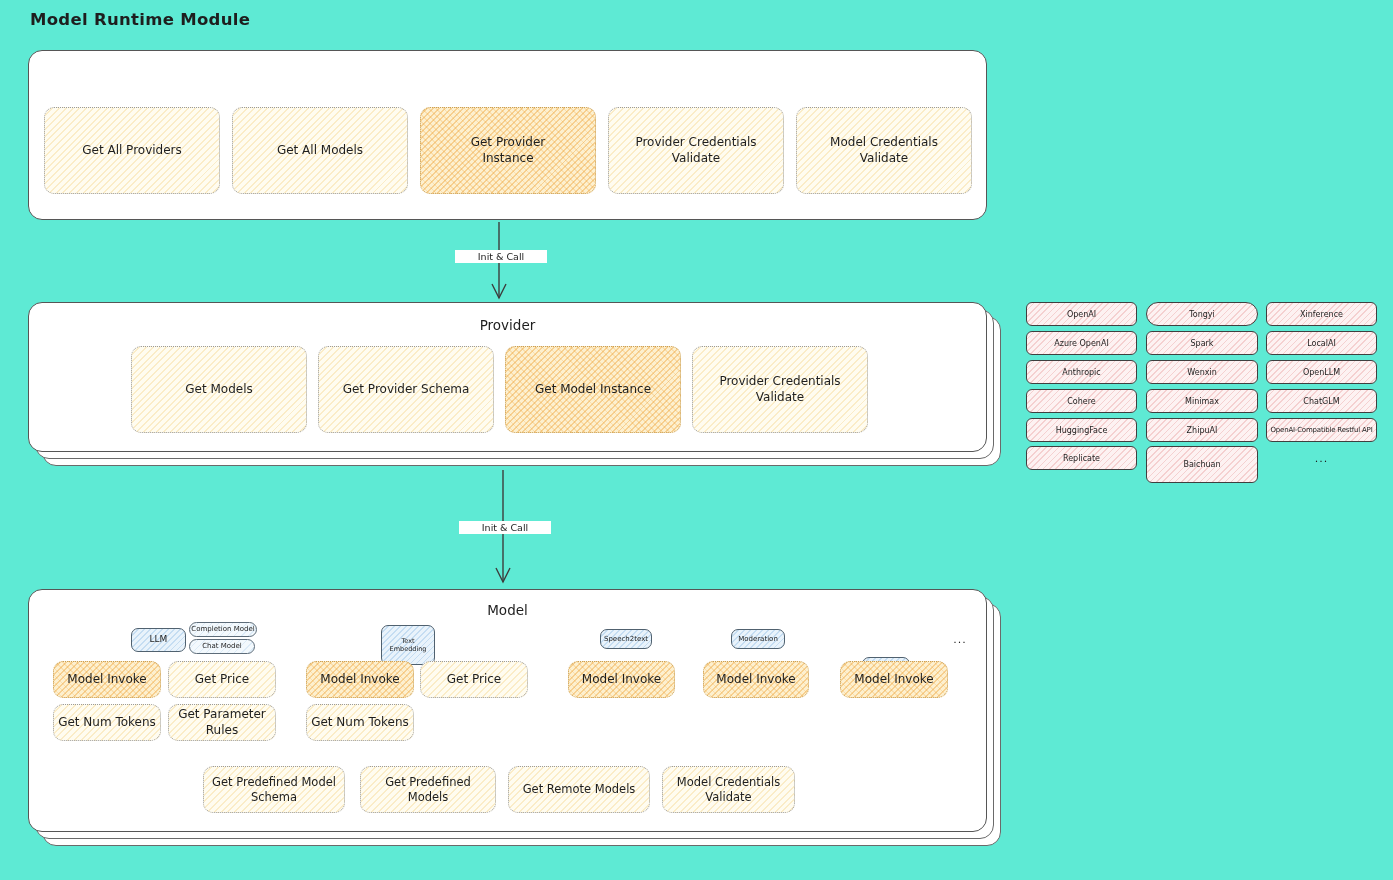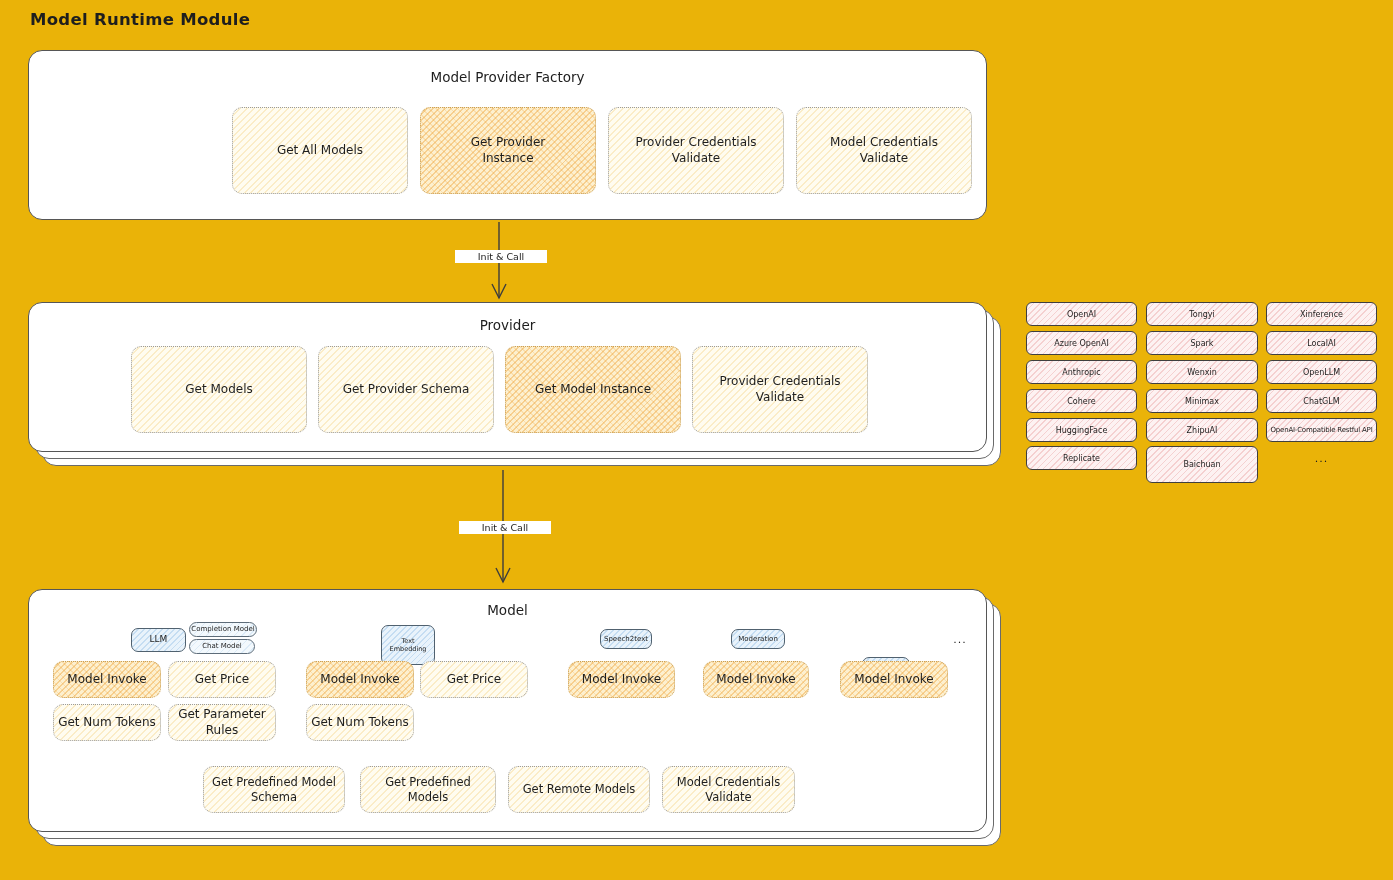--- a/index.html
+++ b/index.html
@@ -1,18 +1,18 @@
 <!DOCTYPE html>
 <html><head>
 <meta charset="utf-8">
 <style>
   html,body{margin:0;padding:0;background:#ffffff;}
   #canvas{
     position:relative;width:1393px;height:880px;overflow:hidden;
-    font-family:"DejaVu Sans",sans-serif;color:#1e1e1e;background:#eab308;
+    font-family:"DejaVu Sans",sans-serif;color:#1e1e1e;background:#5eead4;
   }
   .abs{position:absolute;}
   .page-title{font-size:16.5px;font-weight:600;letter-spacing:.3px;}
   
   .panel{position:absolute;background:#fff;border:1.5px solid #565656;border-radius:14px;z-index:2;}
   .layer{position:absolute;background:#fff;border:1.4px solid #6a6a6a;border-radius:14px;z-index:1;}
   .panel-title{position:absolute;left:0;right:0;text-align:center;font-size:13.5px;font-weight:500;}
   
   .func{
     position:absolute;display:flex;align-items:center;justify-content:center;text-align:center;
@@ -62,21 +62,21 @@
   }
 </style>
 </head>
 <body>
 
 <div id="canvas">
 
   <div class="abs page-title" style="left:30px;top:10px;">Model Runtime Module</div>
 
   <div class="panel" style="left:28px;top:50px;width:957px;height:168px;">
-    <div class="panel-title" style="top:18px;">Model Provider Factory</div>
+    <div class="func" style="left:15px;top:56px;width:176px;height:87px;">Get All Providers</div>
     <div class="func orange narrow-pad" style="left:391px;top:56px;width:176px;height:87px;">Get Provider Instance</div>
     <div class="func" style="left:203px;top:56px;width:176px;height:87px;">Get All Models</div>
     <div class="func" style="left:579px;top:56px;width:176px;height:87px;">Provider Credentials Validate</div>
     <div class="func" style="left:767px;top:56px;width:176px;height:87px;">Model Credentials Validate</div>
   </div>
 
   <svg class="arrow-svg" style="left:478px;top:220px;" width="42" height="82" viewBox="0 0 42 82">
     <line x1="21" y1="2" x2="21" y2="78" stroke="#3d3d3d" stroke-width="1.4"></line>
     <path d="M14 64 L21 78 L28 64" fill="none" stroke="#3d3d3d" stroke-width="1.4"></path>
   </svg>
@@ -92,21 +92,21 @@
     <div class="func" style="left:663px;top:43px;width:176px;height:87px;">Provider Credentials Validate</div>
   </div>
 
   <div class="pill" style="left:1026px;top:302px;width:111px;height:24px;">OpenAI</div>
   <div class="pill" style="left:1026px;top:331px;width:111px;height:24px;">Azure OpenAI</div>
   <div class="pill" style="left:1026px;top:360px;width:111px;height:24px;">Anthropic</div>
   <div class="pill" style="left:1026px;top:389px;width:111px;height:24px;">Cohere</div>
   <div class="pill" style="left:1026px;top:418px;width:111px;height:24px;">HuggingFace</div>
   <div class="pill" style="left:1026px;top:446px;width:111px;height:24px;">Replicate</div>
 
-  <div class="pill" style="left:1146px;top:302px;width:112px;height:24px;">Tongyi</div>
+  <div class="pill" style="left:1146px;top:302px;width:112px;height:24px;border-radius:12px;">Tongyi</div>
   <div class="pill" style="left:1146px;top:331px;width:112px;height:24px;">Spark</div>
   <div class="pill" style="left:1146px;top:360px;width:112px;height:24px;">Wenxin</div>
   <div class="pill" style="left:1146px;top:389px;width:112px;height:24px;">Minimax</div>
   <div class="pill" style="left:1146px;top:418px;width:112px;height:24px;">ZhipuAI</div>
   <div class="pill" style="left:1146px;top:446px;width:112px;height:37px;">Baichuan</div>
 
   <div class="pill" style="left:1266px;top:302px;width:111px;height:24px;">Xinference</div>
   <div class="pill" style="left:1266px;top:331px;width:111px;height:24px;">LocalAI</div>
   <div class="pill" style="left:1266px;top:360px;width:111px;height:24px;">OpenLLM</div>
   <div class="pill" style="left:1266px;top:389px;width:111px;height:24px;">ChatGLM</div>

